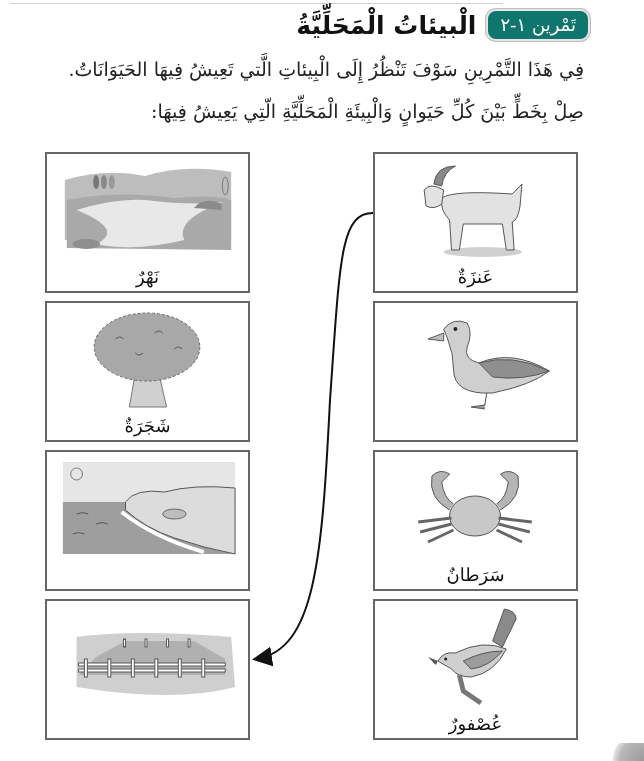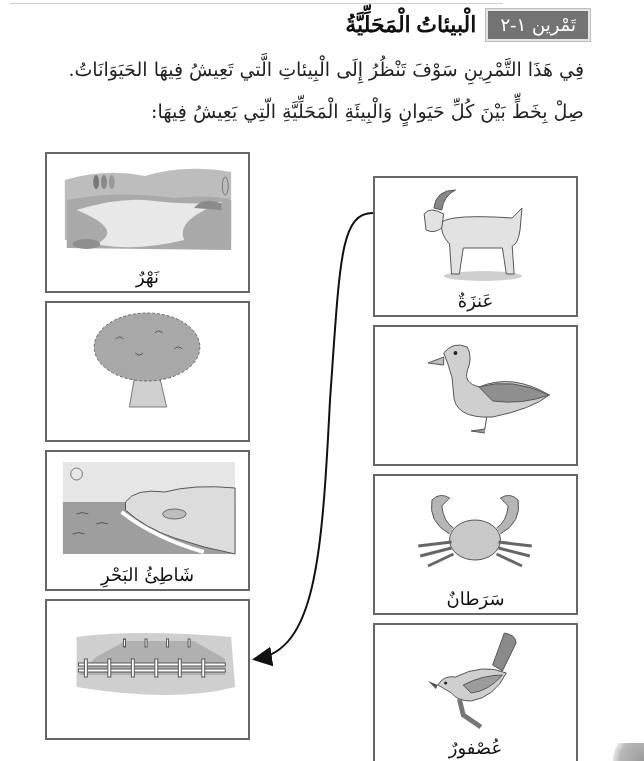--- a/index.html
+++ b/index.html
@@ -1,29 +1,29 @@
 <!DOCTYPE html>
 <html><head>
 <meta charset="utf-8">
 <style>
   html,body{margin:0;padding:0;background:#ffffff;}
   body{width:644px;height:761px;position:relative;overflow:hidden;font-family:"DejaVu Sans",sans-serif;color:#1a1a1a;}
   .top-rule{position:absolute;left:10px;top:3px;width:493px;height:1px;background:#cfcfcf;}
   .header{position:absolute;top:8px;right:54px;height:34px;display:flex;flex-direction:row-reverse;align-items:center;gap:10px;}
-  .badge{background:#737373;color:#fff;border-radius:0;padding:2px 12px;font-size:18px;border:2px solid #e6e6e6;box-shadow:0 0 0 1px #bdbdbd;line-height:24px;direction:rtl;}
-  .title{font-size:22px;font-weight:bold;direction:rtl;color:#111;font-family:Liberation Serif, serif;}
+  .badge{background:#0f766e;color:#fff;border-radius:10px;padding:2px 12px;font-size:18px;border:2px solid #e6e6e6;box-shadow:0 0 0 1px #bdbdbd;line-height:24px;direction:rtl;}
+  .title{font-size:25px;font-weight:bold;direction:rtl;color:#111;}
   .instr{position:absolute;right:60px;direction:rtl;text-align:right;font-family:"DejaVu Serif",serif;font-size:19px;color:#222;white-space:nowrap;}
   .instr.l1{top:58px;}
   .instr.l2{top:100px;}
   .card{position:absolute;width:205px;height:141px;border:2px solid #666;box-sizing:border-box;background:#fff;}
   .card .pic{position:absolute;left:10px;right:10px;top:6px;height:104px;}
   .card .pic svg{width:100%;height:100%;}
   .card .lbl{position:absolute;left:0;right:0;bottom:4px;text-align:center;font-family:"DejaVu Serif",serif;font-size:18px;direction:rtl;color:#111;}
   .col-left{left:45px;}
-  .col-right{left:373px;margin-top:24px;}
+  .col-right{left:373px;}
   .r1{top:152px;}
   .r2{top:301px;}
   .r3{top:450px;}
   .r4{top:599px;}
   .arrow-layer{position:absolute;left:0;top:0;width:644px;height:761px;pointer-events:none;}
   .page-curl{position:absolute;right:0;bottom:0;width:40px;height:18px;background:radial-gradient(circle at 100% 100%, #9a9a9a 0, #b8b8b8 55%, #e5e5e5 70%, transparent 72%);}
 </style>
 </head>
 <body>
 
@@ -55,35 +55,35 @@
 </div>
 
 <div class="card col-left r2">
   <div class="pic">
     <svg viewBox="0 0 185 104" preserveAspectRatio="none">
       <path d="M80 64 L74 98 L112 98 L104 64 Z" fill="#d0d0d0" stroke="#777"></path>
       <ellipse cx="92" cy="38" rx="54" ry="34" fill="#a8a8a8" stroke="#666" stroke-dasharray="3 2"></ellipse>
       <path d="M60 30 q4 -4 8 0 M100 24 q4 -4 8 0 M120 40 q4 -4 8 0 M80 44 q4 4 8 0" stroke="#555" fill="none"></path>
     </svg>
   </div>
+  <div class="lbl">شَجَرَةٌ</div>
 </div>
 
 <div class="card col-left r3">
   <div class="pic">
     <svg viewBox="0 0 185 104" preserveAspectRatio="none">
       <rect x="6" y="4" width="176" height="40" fill="#e6e6e6"></rect>
       <circle cx="20" cy="16" r="6" fill="none" stroke="#777"></circle>
       <rect x="6" y="44" width="176" height="52" fill="#9e9e9e"></rect>
       <path d="M70 44 Q80 30 110 34 Q140 26 182 30 L182 96 Q150 90 120 80 Q90 70 70 52 Z" fill="#dcdcdc" stroke="#555"></path>
       <path d="M66 54 Q100 80 150 94" stroke="#fff" stroke-width="4" fill="none"></path>
       <ellipse cx="120" cy="56" rx="12" ry="5" fill="#bdbdbd" stroke="#666"></ellipse>
       <path d="M20 56 q6 -3 12 0 M40 66 q6 -3 12 0 M16 76 q6 -3 12 0" stroke="#555" fill="none"></path>
     </svg>
   </div>
-  <div class="lbl">شَاطِئُ البَحْرِ</div>
 </div>
 
 <div class="card col-left r4">
   <div class="pic">
     <svg viewBox="0 0 185 104" preserveAspectRatio="none">
       <path d="M20 30 Q80 22 178 30 L182 80 Q120 96 20 80 Z" fill="#cfcfcf"></path>
       <path d="M40 50 L70 34 L140 34 L172 52 L172 68 L22 68 Z" fill="#b0b0b0"></path>
       <g stroke="#555" fill="#fff">
         <rect x="22" y="56" width="150" height="3"></rect>
         <rect x="22" y="62" width="150" height="3"></rect>

